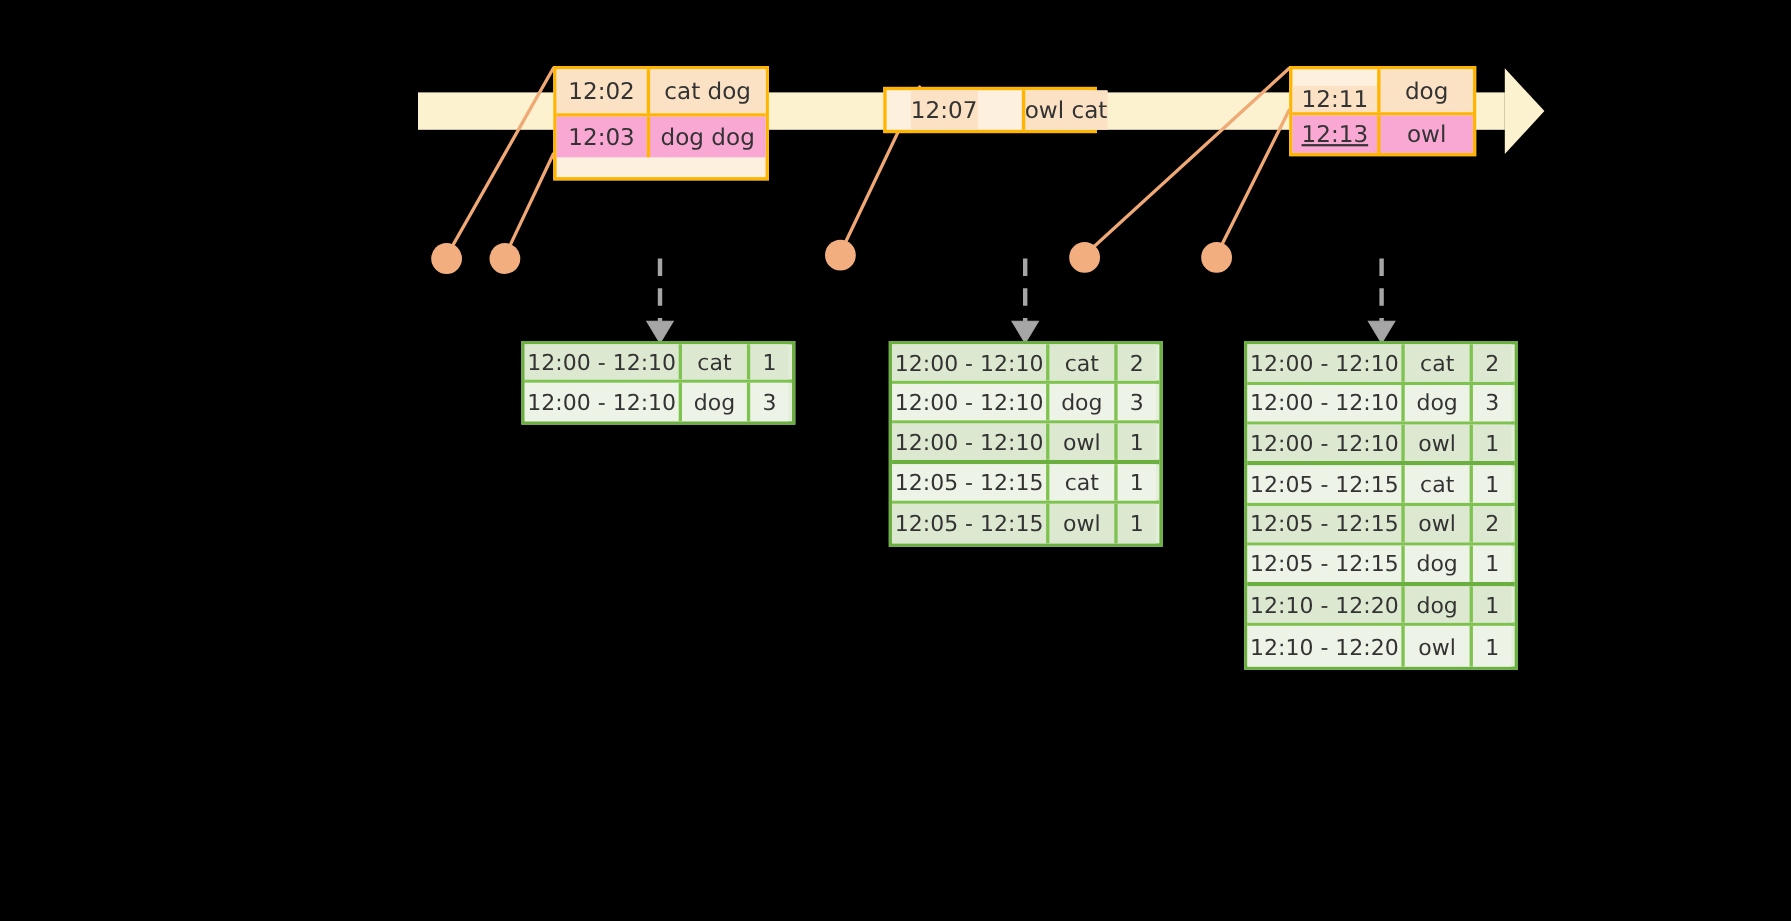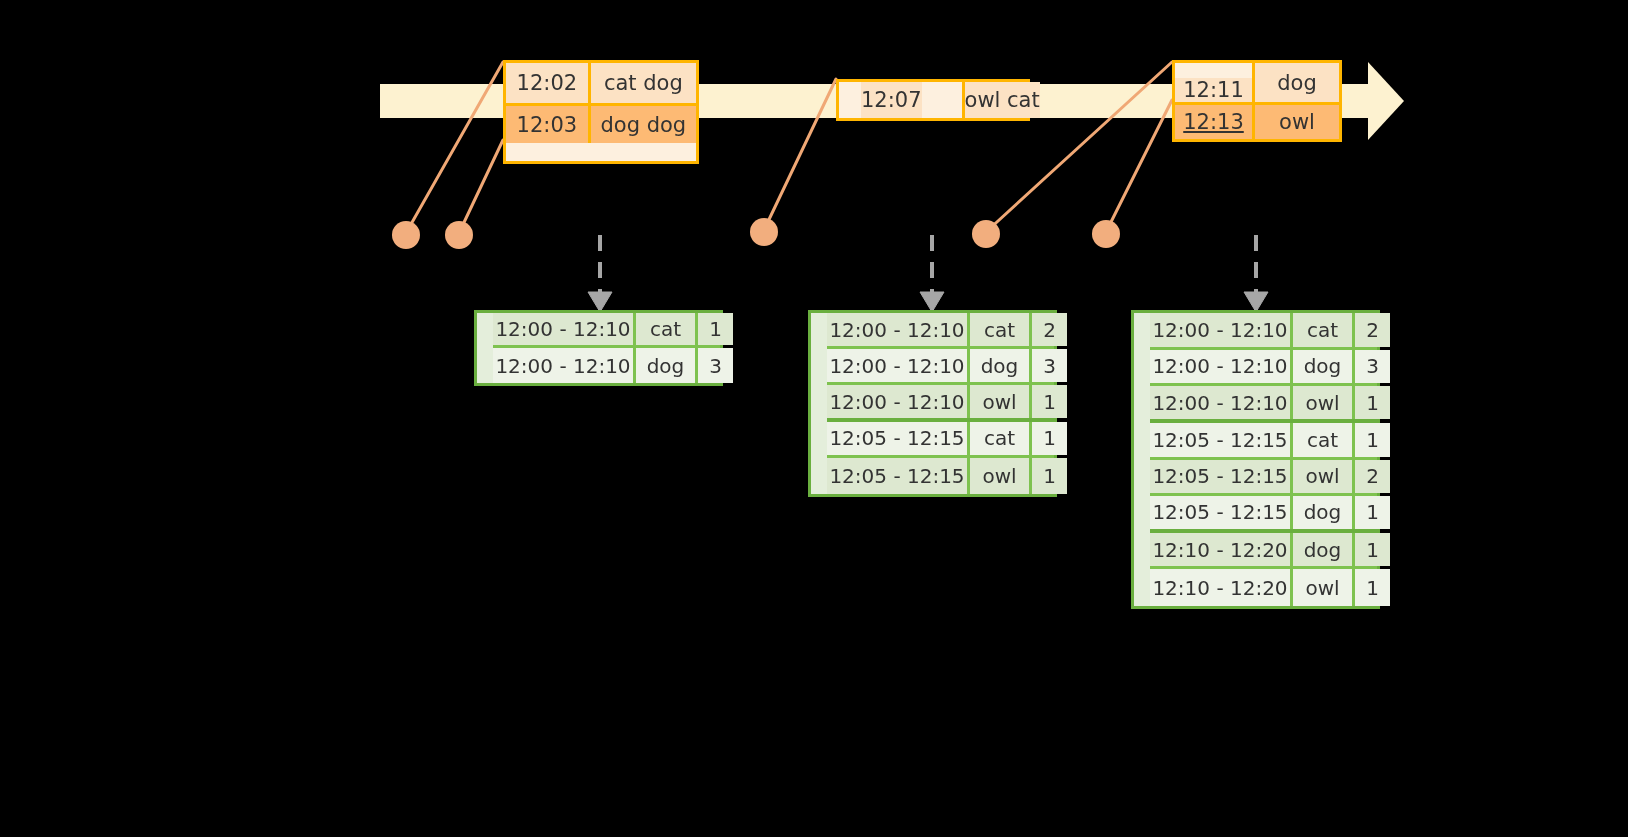--- a/index.html
+++ b/index.html
@@ -43,21 +43,21 @@
     height: 40px;
     box-sizing: border-box;
   }
   .event-row + .event-row {
     border-top: 3px solid #ffb500;
   }
   .event-row.shade .ev-time, .event-row.shade .ev-text {
     background: #fce2c4;
   }
   .event-row.light .ev-time, .event-row.light .ev-text {
-    background: #fdba74;
+    background: #f9a8d4;
   }
   .ev-time, .ev-text {
     display: flex;
     align-items: center;
     justify-content: center;
     font-size: 21px;
     color: #333333;
     box-sizing: border-box;
     white-space: nowrap;
   }
@@ -72,21 +72,20 @@
     background: #e4eedb;
     display: flex;
     flex-direction: column;
   }
   .rt-row {
     display: flex;
     flex-direction: row;
     height: 37px;
     box-sizing: border-box;
     border-bottom: 3px solid #7ec24f;
-    margin-left: 16px;
   }
   .rt-row:last-child { border-bottom: none; }
   .rt-row.group-end { border-bottom: 4px solid #6aaf3f; }
   .rt-row.shade .rt-cell { background: #dde8d0; }
   .rt-row.light .rt-cell { background: #eef3e8; }
   .rt-cell {
     display: flex;
     align-items: center;
     justify-content: center;
     font-size: 20px;
@@ -152,21 +151,21 @@
     <div class="event-row shade">
       <div class="ev-time" style="width:83px;">12:02</div>
       <div class="ev-text" style="width:110px;">cat dog</div>
     </div>
     <div class="event-row light">
       <div class="ev-time" style="width:83px;">12:03</div>
       <div class="ev-text" style="width:110px;">dog dog</div>
     </div>
   </div>
 
-  <div class="event-box" style="left:836px; top:79px; width:194px; height:42px;padding-left:22px;">
+  <div class="event-box" style="left:803px; top:79px; width:194px; height:42px;padding-left:22px;">
     <div class="event-row shade">
       <div class="ev-time" style="width:81px;">12:07</div>
       <div class="ev-text" style="width:109px;margin-left:40px;">owl cat</div>
     </div>
   </div>
 
   <div class="event-box" style="left:1172px; top:60px; width:170px; height:82px;">
     <div class="event-row shade">
       <div class="ev-time" style="width:77px;margin-top:15px;">12:11</div>
       <div class="ev-text" style="width:87px;">dog</div>

